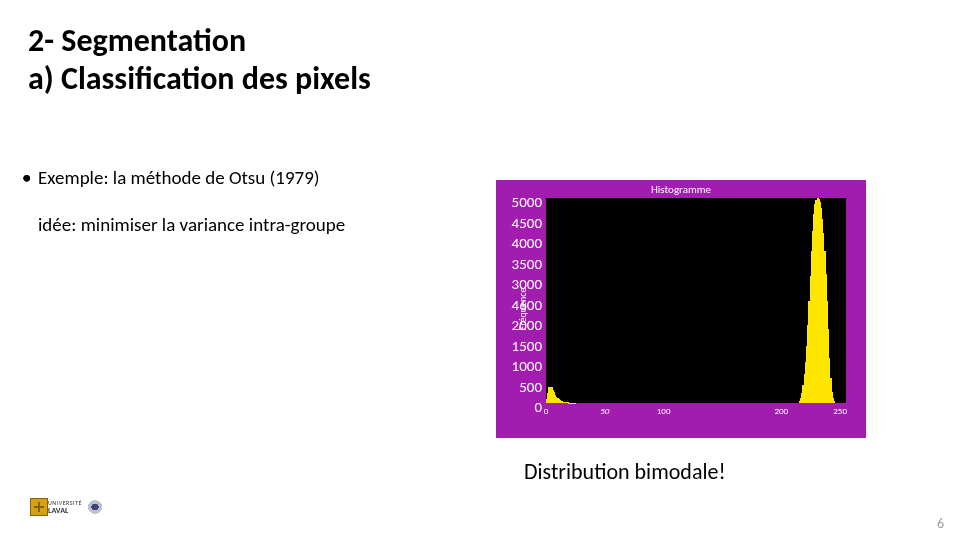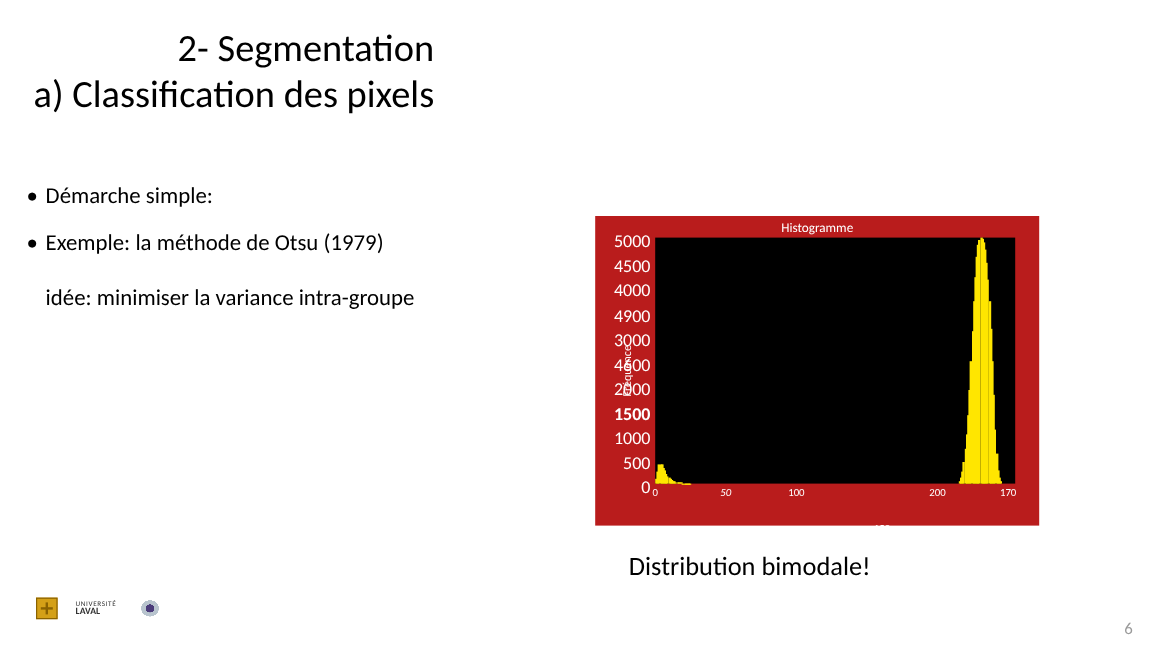--- a/index.html
+++ b/index.html
@@ -8,22 +8,21 @@
     background: #fff;
     font-family: "Segoe UI", Calibri, sans-serif;
     color: #000;
     position: relative;
   }
   .title {
     position: absolute;
     left: 28px; top: 22px;
     font-size: 32px;
     line-height: 1.2;
-    font-weight: 400;
-    text-align: right;
+    font-weight: 700;
   }
   .bullets {
     position: absolute;
     left: 20px; top: 152px;
     width: 470px;
     font-size: 19px;
     line-height: 1.3;
   }
   .bullets ul { list-style: none; }
   .bullets li { position: relative; padding-left: 18px; margin-bottom: 14px; }
@@ -32,21 +31,21 @@
     position: absolute;
     left: 2px; top: 0;
     font-size: 19px;
   }
   .sub { padding-left: 18px; margin-top: 4px; }
 
   .histo {
     position: absolute;
     left: 496px; top: 180px;
     width: 370px; height: 258px;
-    background: #b91c1c;
+    background: #a21caf;
   }
   .histo-title {
     position: absolute;
     top: 3px; left: 0; width: 100%;
     text-align: center;
     color: #fff; font-size: 11px;
   }
   .plot {
     position: absolute;
     left: 50px; top: 18px;
@@ -94,21 +93,21 @@
   }
   .page-num {
     position: absolute;
     right: 16px; bottom: 8px;
     font-size: 14px;
     color: #9a9a9a;
   }
   .logo {
     position: absolute;
     left: 30px; bottom: 24px;
-    display: flex; align-items: center; gap: 15px;
+    display: flex; align-items: center; gap: 0;
   }
   .logo-ul {
     width: 18px; height: 18px;
     background: #d4a017;
     position: relative;
     border: 1px solid #8a6200;
   }
   .logo-ul::after {
     content: ""; position: absolute;
     inset: 3px;
@@ -131,21 +130,20 @@
 <body>
 
 <div class="title">
   <div>2- Segmentation</div>
   <div>a) Classification des pixels</div>
 </div>
 
 <div class="bullets">
   <ul>
     <li>
-      <span>Démarche simple:</span>
     </li>
     <li>
       <span>Exemple: la méthode de Otsu (1979)</span>
       <div class="sub" style="padding-left:0; margin-top:22px;">idée: minimiser la variance intra-groupe</div>
     </li>
   </ul>
 </div>
 
 <div class="histo">
   <div class="histo-title">Histogramme</div>
@@ -206,34 +204,34 @@
       <div class="bar" style="left: 283.529px; height: 24.6px;"></div>
       <div class="bar" style="left: 284.706px; height: 11.48px;"></div>
       <div class="bar" style="left: 285.882px; height: 4.92px;"></div>
       <div class="bar" style="left: 287.059px; height: 2.05px;"></div>
     </div>
   <div id="yticks"></div>
   <div id="xticks"></div>
 <div class="ytick" style="left: 4px; top: 218px;">0</div>
     <div class="ytick" style="left: 4px; top: 197.5px;">500</div>
     <div class="ytick" style="left: 4px; top: 177px;">1000</div>
-    <div class="ytick" style="left: 4px; top: 156.5px; font-weight: bold;">1500</div>
+    <div class="ytick" style="left: 4px; top: 156.5px;">1500</div>
     <div class="ytick" style="left: 4px; top: 136px;">2000</div>
     <div class="ytick" style="left: 4px; top: 115.5px;">4600</div>
     <div class="ytick" style="left: 4px; top: 95px;">3000</div>
-    <div class="ytick" style="left: 4px; top: 74.5px;">4900</div>
+    <div class="ytick" style="left: 4px; top: 74.5px;">3500</div>
     <div class="ytick" style="left: 4px; top: 54px;">4000</div>
     <div class="ytick" style="left: 4px; top: 33.5px;">4500</div>
     <div class="ytick" style="left: 4px; top: 13px;">5000</div>
     <div class="xtick" style="left: 38px; top: 225px;">0</div>
     <div class="xtick" style="left: 96.8235px; top: 225px; font-style: italic;">50</div>
     <div class="xtick" style="left: 155.647px; top: 225px;">100</div>
     <div class="xtick" style="left: 227px; top: 225px; margin-top: 30px;">150</div>
     <div class="xtick" style="left: 273.294px; top: 225px;">200</div>
-    <div class="xtick" style="left: 332.118px; top: 225px;">170</div>
+    <div class="xtick" style="left: 332.118px; top: 225px;">250</div>
   </div>
 
 <div class="caption">Distribution bimodale!</div>
 
 <div class="logo">
   <div class="logo-ul"></div>
   <div class="logo-txt">
     <div class="u">UNIVERSITÉ</div>
     <div class="l">LAVAL</div>
   </div>

